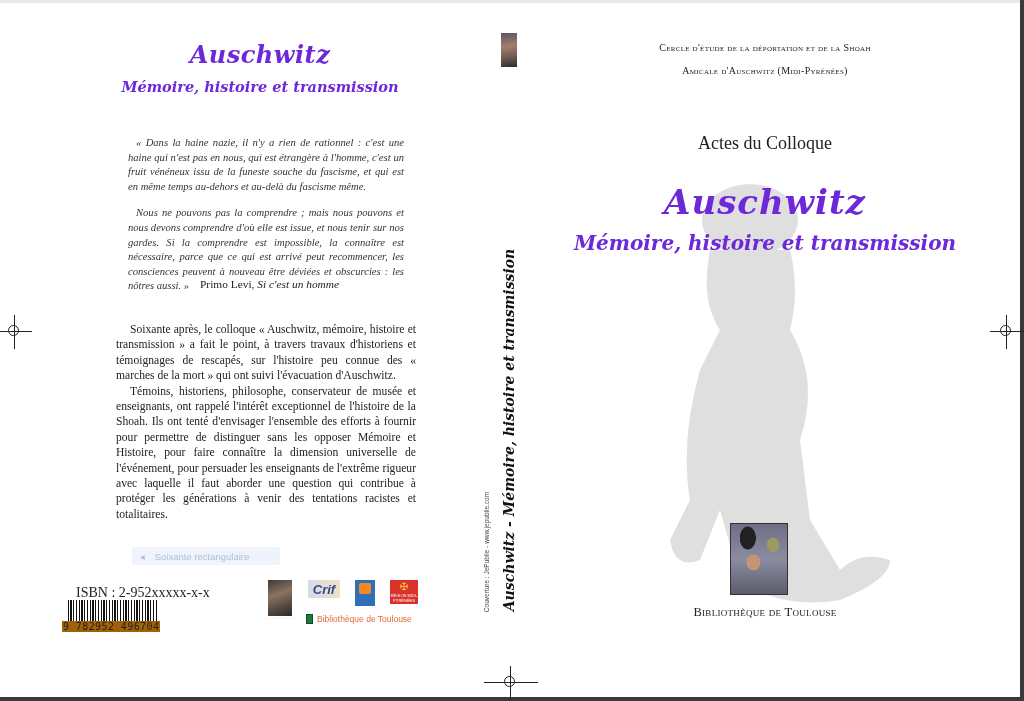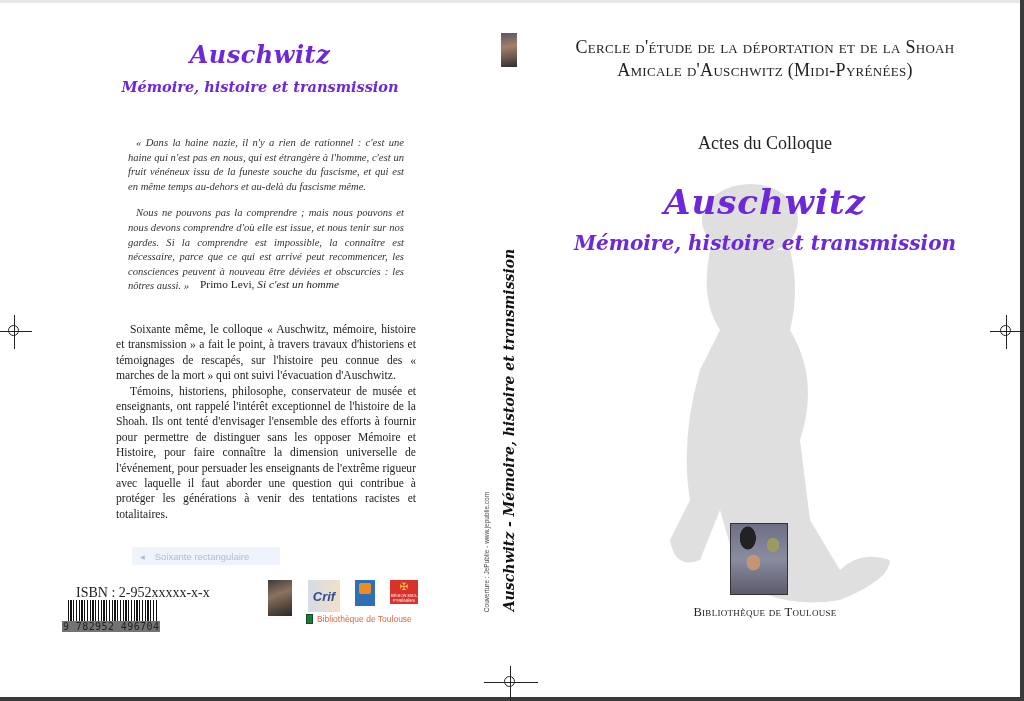--- a/index.html
+++ b/index.html
@@ -31,47 +31,47 @@
   .overlay-capture {
     position:absolute; left:132px; top:547px; width:148px; height:18px;
     background:rgba(225,235,250,0.55); border-radius:2px;
     font-family:"Liberation Sans", sans-serif; font-size:9.5px; color:rgba(160,175,200,0.8);
     display:flex; align-items:center; gap:10px; padding-left:8px; box-sizing:border-box;
   }
   .isbn { position:absolute; left:76px; top:585px; font-size:14px; color:#222; }
   .barcode { position:absolute; left:68px; top:600px; width:90px; height:24px;
     background:repeating-linear-gradient(90deg,#111 0 1px,#fff 1px 2px,#111 2px 4px,#fff 4px 5px,#111 5px 6px,#fff 6px 8px,#111 8px 9px,#fff 9px 11px);
   }
-  .barcode-digits { position:absolute; left:62px; top:621px; font-family:"DejaVu Sans Mono", monospace; font-size:10px; letter-spacing:0.4px; background:#737373; padding:0 1px; }
+  .barcode-digits { position:absolute; left:62px; top:621px; font-family:"DejaVu Sans Mono", monospace; font-size:10px; letter-spacing:0.4px; background:#a16207; padding:0 1px; }
 
   .logo { position:absolute; }
   .logo-art { left:268px; top:580px; width:24px; height:36px; background:linear-gradient(160deg,#3d3a3a,#8a7360 40%,#5a4a40 70%,#2a2828); }
   .logo-art-caption { left:266px; top:618px; width:30px; font-family:"Liberation Sans", sans-serif; font-size:3px; line-height:3.5px; color:#999; text-align:center; }
-  .logo-crif { left:308px; top:580px; width:32px; height:32px; background:linear-gradient(90deg,#d5dbe6,#f2e0c8); font-family:"Liberation Sans", sans-serif; font-weight:bold; font-style:italic; color:#2f4d8e; font-size:13px; display:flex; align-items:center; justify-content:center; }
+  .logo-crif { left:308px; top:580px; width:32px; height:18px; background:linear-gradient(90deg,#d5dbe6,#f2e0c8); font-family:"Liberation Sans", sans-serif; font-weight:bold; font-style:italic; color:#2f4d8e; font-size:13px; display:flex; align-items:center; justify-content:center; }
   .logo-haute { left:355px; top:580px; width:20px; height:26px; background:#2e6fb5; }
   .logo-haute::after { content:""; position:absolute; left:4px; top:3px; width:12px; height:11px; background:#f08a24; border-radius:2px; }
   .logo-region { left:390px; top:580px; width:28px; height:24px; background:#d8322b; color:#fff; font-family:"Liberation Sans", sans-serif; font-size:4px; text-align:center; }
   .logo-region .cross { display:block; font-size:10px; line-height:13px; color:#f3c94a; }
   .logo-biblio { left:306px; top:614px; display:flex; align-items:center; gap:4px; font-family:"Liberation Sans", sans-serif; font-size:8.5px; color:#e26a3a; }
   .logo-biblio .mark { width:7px; height:10px; background:#1e7a3c; border:1px solid #0f4e24; box-sizing:border-box; }
 
   
   .spine-thumb { position:absolute; left:501px; top:33px; width:16px; height:34px; background:linear-gradient(170deg,#5b5560,#a27f6a 40%,#6d5a52 70%,#2e2b2b); }
   .spine-title {
     position:absolute; left:509px; top:430px; transform-origin:0 0; transform:rotate(-90deg) translate(-50%, -50%);
     white-space:nowrap; font-family:"DejaVu Serif", serif; font-style:italic; font-weight:bold; font-size:14px; color:#111;
   }
   .spine-credit {
     position:absolute; left:486px; top:552px; transform-origin:0 0; transform:rotate(-90deg) translate(-50%, -50%);
     white-space:nowrap; font-family:"Liberation Sans", sans-serif; font-size:6.5px; color:#444;
   }
 
   
   .ghost-figure { position:absolute; left:640px; top:180px; width:260px; height:440px; opacity:0.18; }
-  .front-org { position:absolute; left:555px; top:36px; width:420px; text-align:center; font-size:18px; line-height:23px; font-variant:small-caps; letter-spacing:0.3px; color:#222; }
+  .front-org { position:absolute; left:555px; top:36px; width:420px; text-align:center; font-size:10px; line-height:23px; font-variant:small-caps; letter-spacing:0.3px; color:#222; }
   .front-actes { position:absolute; left:555px; top:133px; width:420px; text-align:center; font-size:18px; color:#222; }
   .front-title { position:absolute; left:555px; top:182px; width:420px; text-align:center; font-size:34px; font-weight:bold; letter-spacing:1px; }
   .front-subtitle { position:absolute; left:540px; top:231px; width:450px; text-align:center; font-size:20px; font-weight:bold; }
   .front-painting { position:absolute; left:730px; top:523px; width:56px; height:70px; border:1px solid #333;
     background:
       radial-gradient(ellipse at 30% 20%, #222 0 14%, transparent 15%),
       radial-gradient(ellipse at 75% 30%, #9b9a62 0 10%, transparent 11%),
       radial-gradient(ellipse at 40% 55%, #c59473 0 14%, transparent 15%),
       linear-gradient(180deg,#6e6f86,#8a8ca0 50%,#5c5b6c);
   }
@@ -106,21 +106,21 @@
 
   <div class="quote">
     <p>« Dans la haine nazie, il n'y a rien de rationnel : c'est une haine qui n'est pas en nous, qui est étrangère à l'homme, c'est un fruit vénéneux issu de la funeste souche du fascisme, et qui est en même temps au-dehors et au-delà du fascisme même.</p>
     <p>Nous ne pouvons pas la comprendre ; mais nous pouvons et nous devons comprendre d'où elle est issue, et nous tenir sur nos gardes. Si la comprendre est impossible, la connaître est nécessaire, parce que ce qui est arrivé peut recommencer, les consciences peuvent à nouveau être déviées et obscurcies : les nôtres aussi. »</p>
   </div>
   <div class="attribution">
     <span>Primo Levi, </span><i>Si c'est un homme</i>
   </div>
 
   <div class="body-text">
-    <p>Soixante même, le colloque « Auschwitz, mémoire, histoire et transmission » a fait le point, à travers travaux d'historiens et témoignages de rescapés, sur l'histoire peu connue des « marches de la mort » qui ont suivi l'évacuation d'Auschwitz.</p>
+    <p>Soixante après, le colloque « Auschwitz, mémoire, histoire et transmission » a fait le point, à travers travaux d'historiens et témoignages de rescapés, sur l'histoire peu connue des « marches de la mort » qui ont suivi l'évacuation d'Auschwitz.</p>
     <p>Témoins, historiens, philosophe, conservateur de musée et enseignants, ont rappelé l'intérêt exceptionnel de l'histoire de la Shoah. Ils ont tenté d'envisager l'ensemble des efforts à fournir pour permettre de distinguer sans les opposer Mémoire et Histoire, pour faire connaître la dimension universelle de l'événement, pour persuader les enseignants de l'extrême rigueur avec laquelle il faut aborder une question qui contribue à protéger les générations à venir des tentations racistes et totalitaires.</p>
   </div>
 
   <div class="overlay-capture">
     <span>◂</span>
     <span>Soixante rectangulaire</span>
   </div>
 
   <div class="isbn">ISBN : 2-952xxxxx-x-x</div>
   <div class="barcode"></div>

